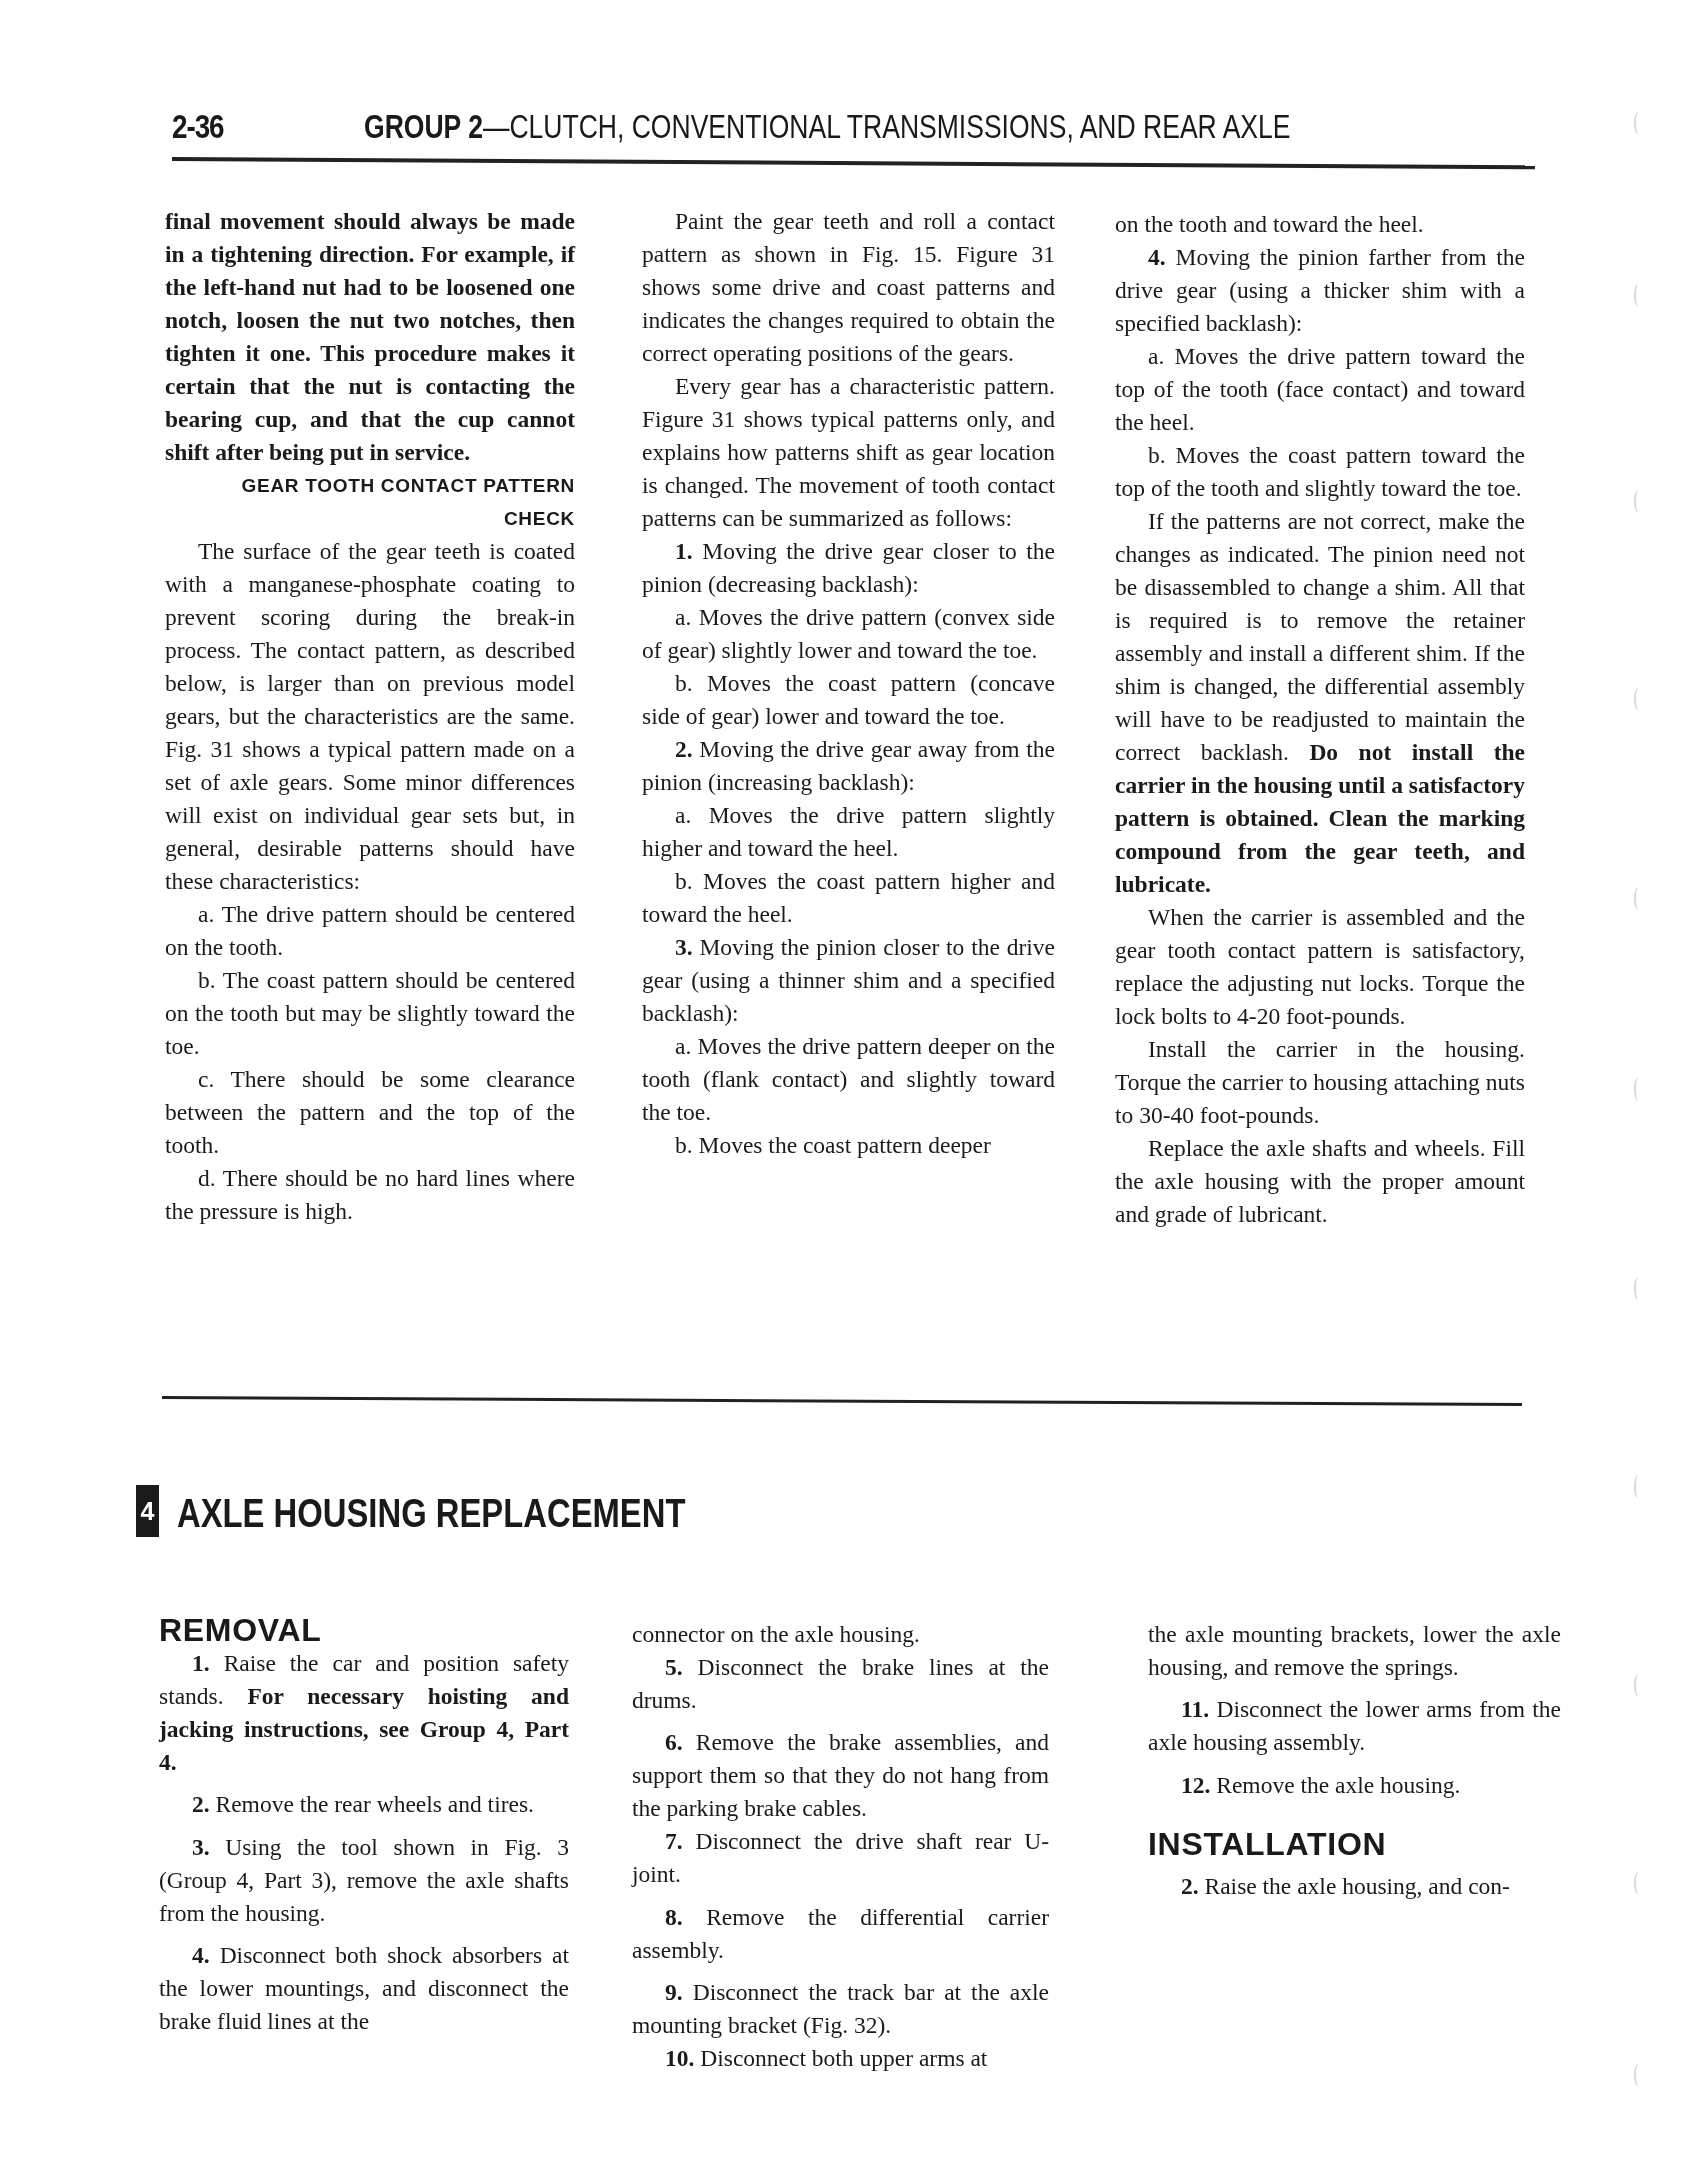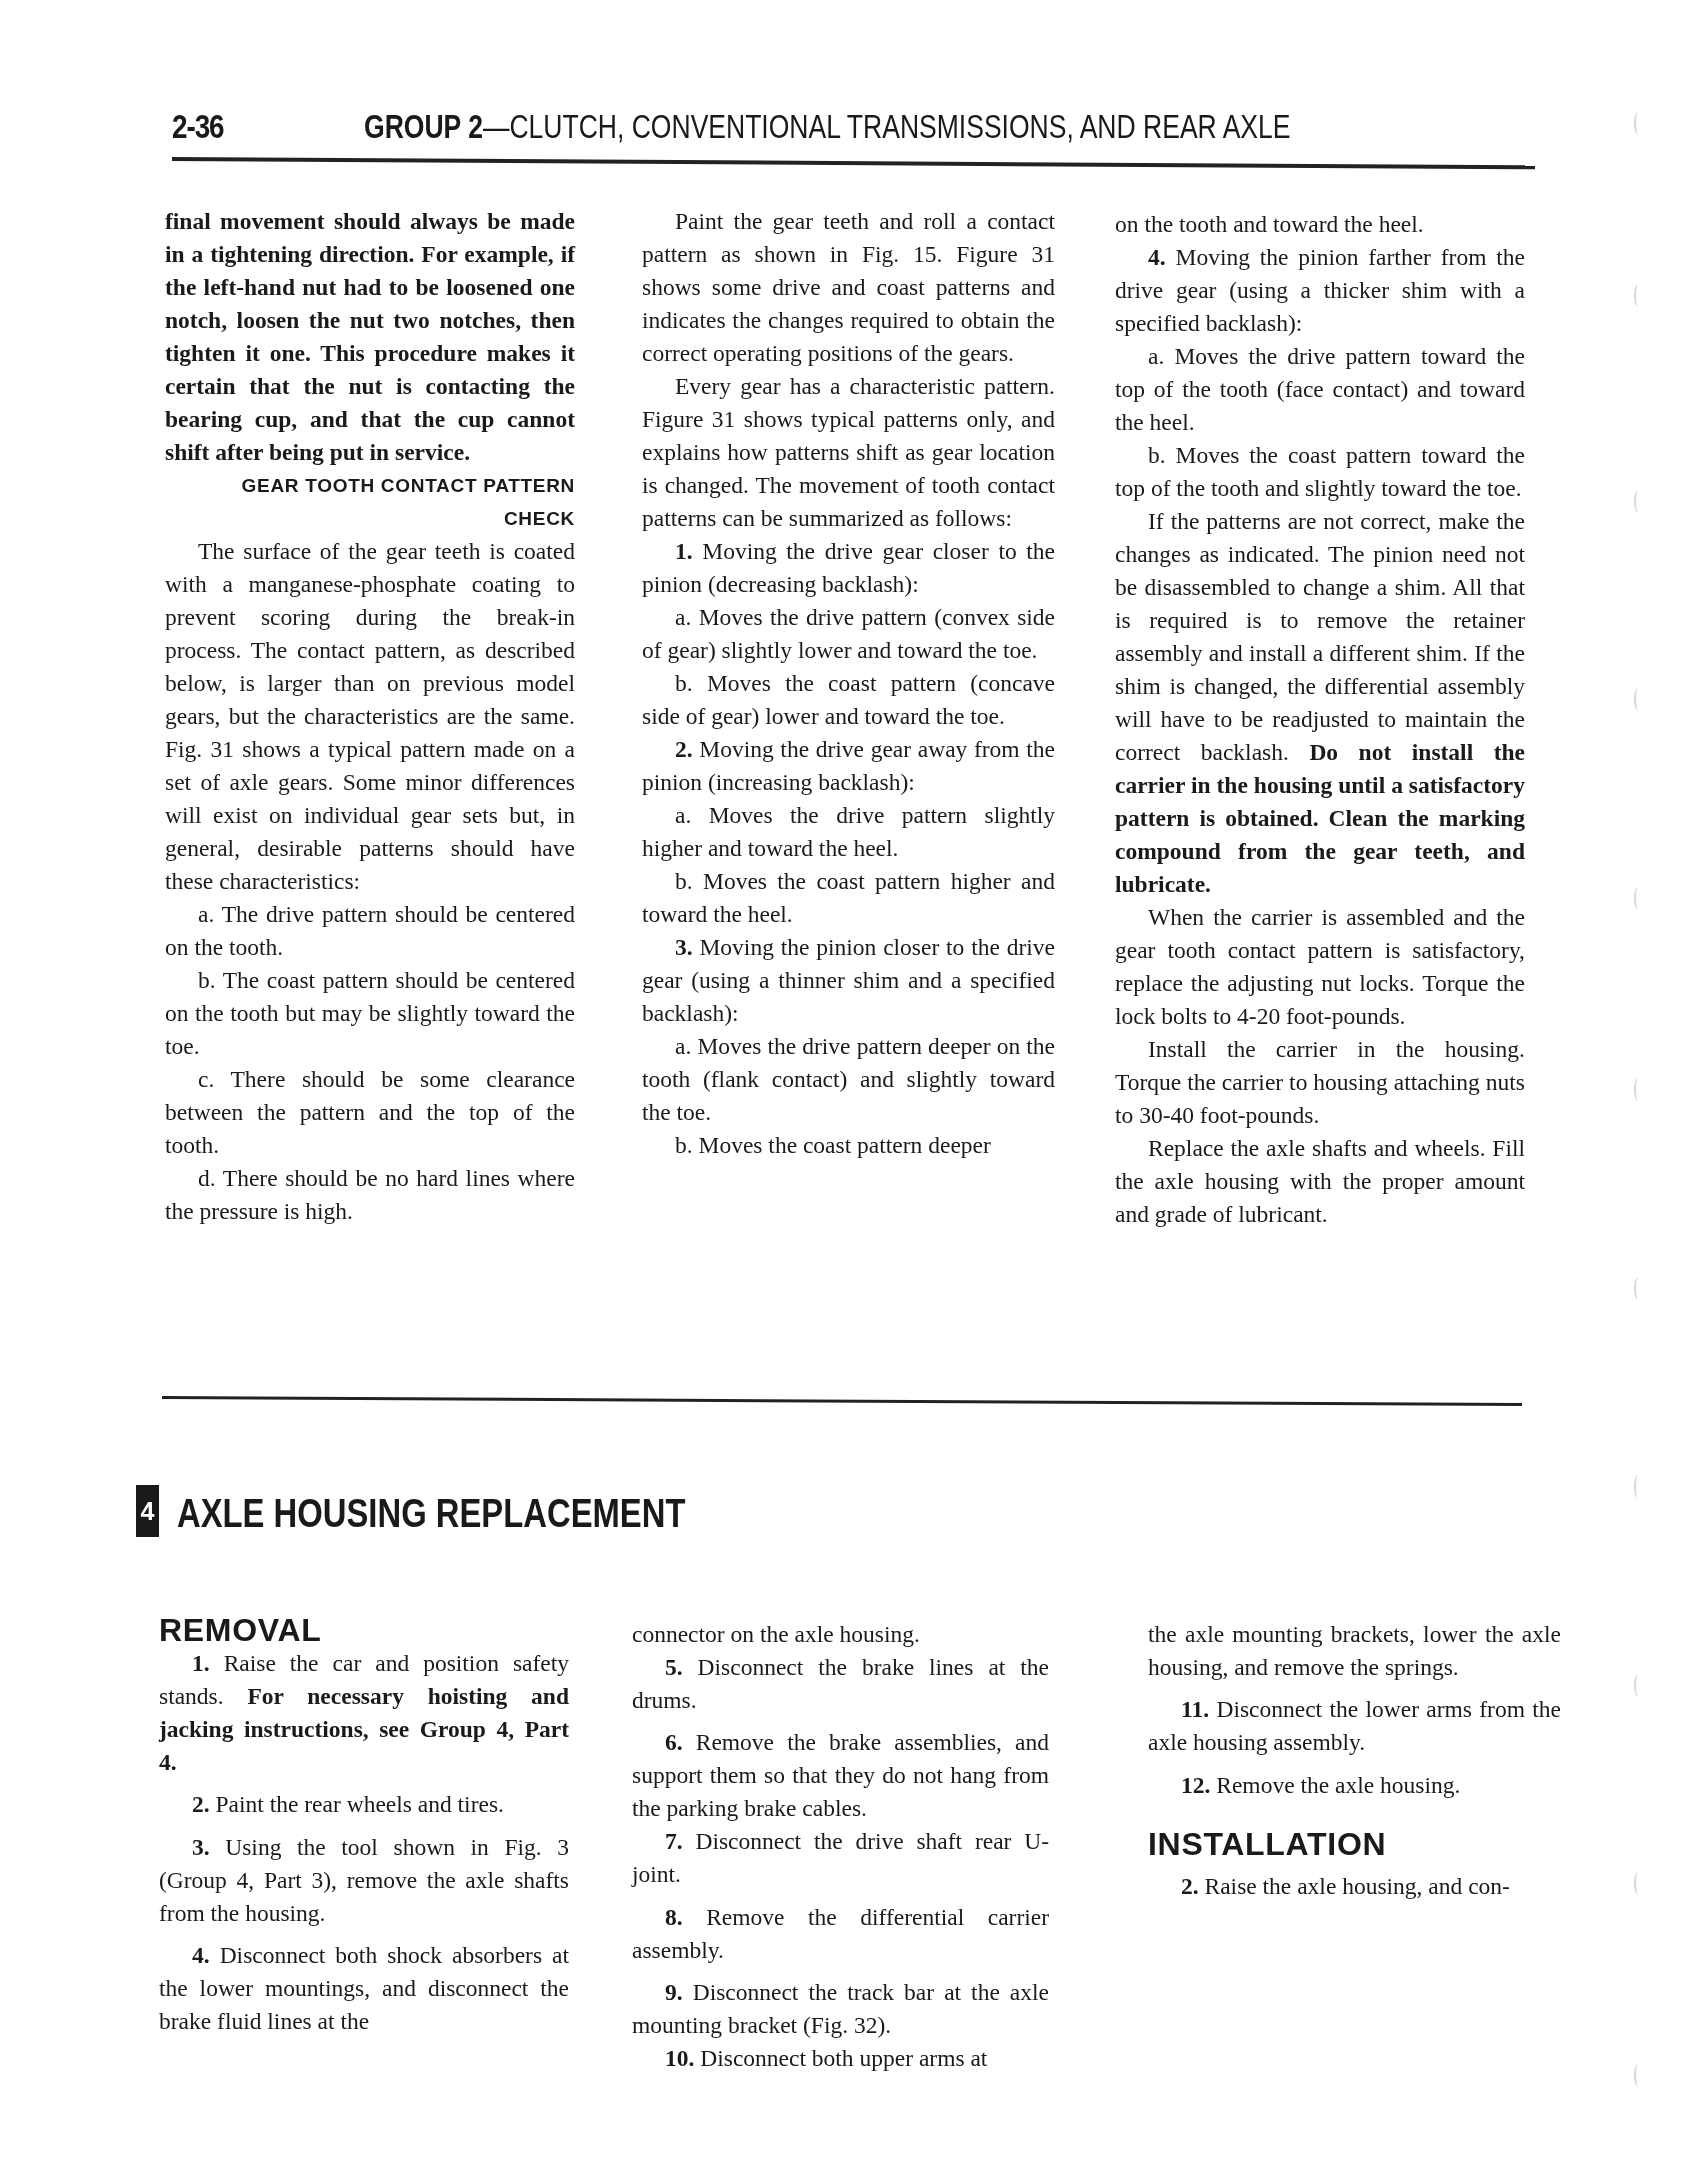--- a/index.html
+++ b/index.html
@@ -77,21 +77,21 @@
 
 <div class="section-head">
   <div class="section-badge">4</div>
   <div class="section-title">AXLE HOUSING REPLACEMENT</div>
 </div>
 
 <div class="col col4">
   <p class="subhead2">REMOVAL</p>
   <p><span class="num">1.</span> <span>Raise the car and position safety stands.</span> <b>For necessary hoisting and jacking instructions, see Group 4, Part 4.</b></p>
   <div class="gap"></div>
-  <p><span class="num">2.</span> <span>Paint the rear wheels and tires.</span></p>
+  <p><span class="num">2.</span> <span>Remove the rear wheels and tires.</span></p>
   <div class="gap"></div>
   <p><span class="num">3.</span> <span>Using the tool shown in Fig. 3 (Group 4, Part 3), remove the axle shafts from the housing.</span></p>
   <div class="gap"></div>
   <p><span class="num">4.</span> <span>Disconnect both shock absorbers at the lower mountings, and disconnect the brake fluid lines at the</span></p>
 </div>
 
 <div class="col col5">
   <p class="noindent">connector on the axle housing.</p>
   <p><span class="num">5.</span> <span>Disconnect the brake lines at the drums.</span></p>
   <div class="gap"></div>

